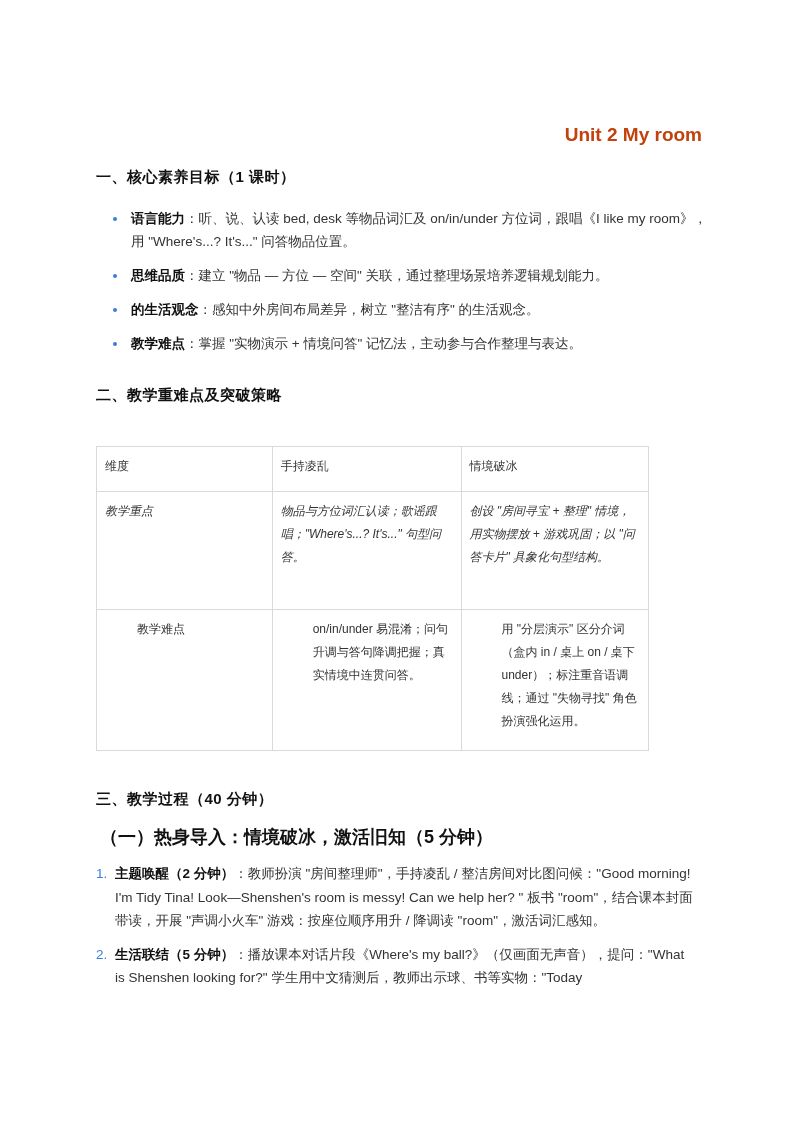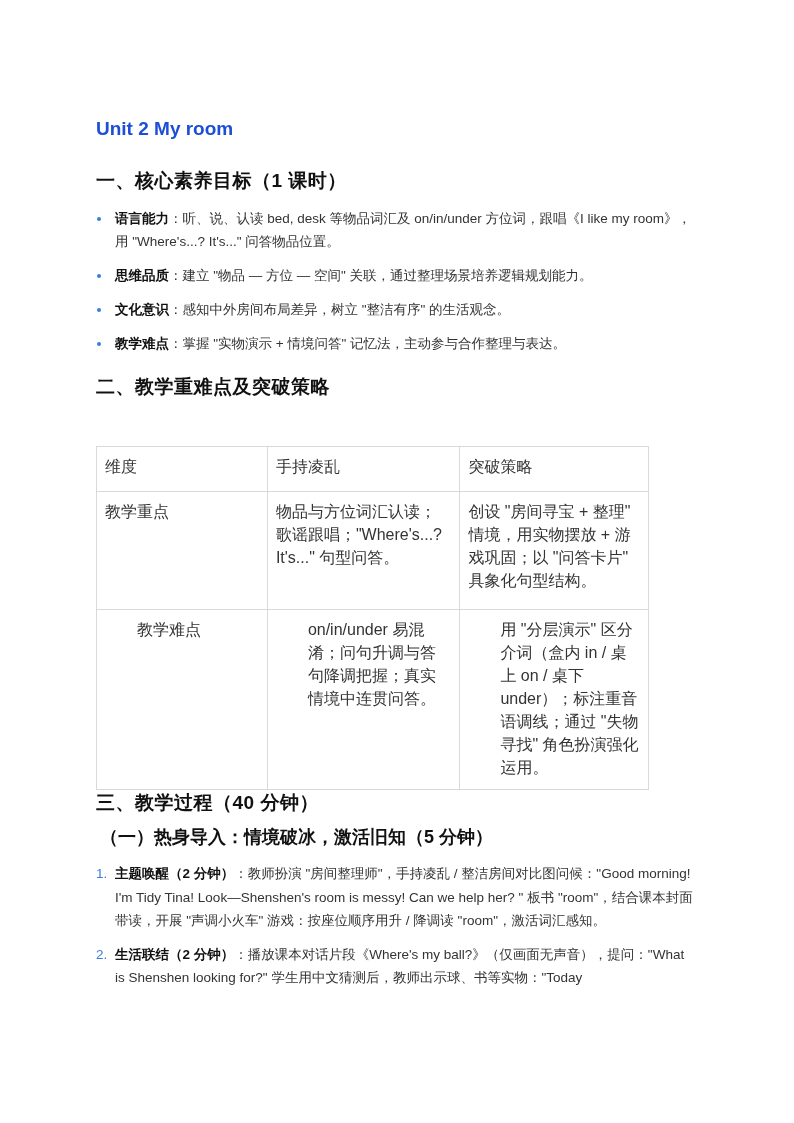--- a/index.html
+++ b/index.html
@@ -1,34 +1,34 @@
 <!DOCTYPE html>
 <html><head>
 <meta charset="utf-8">
 <style>
   html, body { margin: 0; padding: 0; background: #ffffff; }
   body { width: 794px; height: 1123px; position: relative; overflow: hidden;
          font-family: "Liberation Sans", "DejaVu Sans", sans-serif; color: #222; }
   .page { position: absolute; left: 96px; top: 0; width: 600px; }
-  .doc-title { position: absolute; left: 0; width: 600px; top: 118px; text-align: left;
-               font-size: 19px; font-weight: bold; color: #1d4ed8; margin: 0; }
-  .h1 { position: absolute; left: 0; font-size: 19px; font-weight: bold; color: #111; margin: 0; letter-spacing: 0.5px; }
+  .doc-title { position: absolute; left: 0; width: 600px; top: 118px; text-align: right;
+               font-size: 19px; font-weight: bold; color: #c2410c; margin: 6px; }
+  .h1 { position: absolute; left: 0; font-size: 15px; font-weight: bold; color: #111; margin: 0; letter-spacing: 0.5px; }
   .h2 { position: absolute; left: 4px; font-size: 18px; font-weight: bold; color: #111; margin: 0; text-align: center; }
-  .bullets { position: absolute; left: 0; width: 600px; margin: 0; padding: 0; list-style: none; }
+  .bullets { position: absolute; left: 16px; width: 600px; margin: 0; padding: 0; list-style: none; }
   .bullets li { position: relative; padding-left: 19px; font-size: 13.5px; line-height: 23px; margin-bottom: 11px; color: #333; }
   .bullet-dot { position: absolute; left: 1px; top: 10px; width: 4px; height: 4px; border-radius: 50%; background: #3b7ddd; }
   .bullets b { color: #111; }
   table.grid { position: absolute; left: 0; top: 446px; border-collapse: collapse; width: 553px; }
-  table.grid td { border: 1px solid #d9d9d9; vertical-align: top; font-size: 16px; line-height: 23px;
+  table.grid td { border: 1px solid #d9d9d9; vertical-align: top; font-size: 12px; line-height: 23px;
                   color: #333; padding: 8px 8px 10px 8px; }
   table.grid td.c1 { width: 167px; }
   table.grid td.c2 { width: 168px; }
   table.grid td.c3 { width: 168px; }
   tr.hdr td { height: 26px; }
-  tr.r1 td { height: 99px; }
+  tr.r1 td { height: 99px; font-style: italic; }
   tr.r2 td { height: 122px; padding-left: 40px; }
   .steps { position: absolute; left: 0; top: 862px; width: 600px; margin: 0; padding: 0; list-style: none; }
   .steps li { position: relative; padding-left: 19px; font-size: 13.5px; line-height: 23.5px; margin-bottom: 10px; color: #333; }
   .step-num { position: absolute; left: 0; top: 0; color: #3b7ddd; }
   .steps b { color: #111; text-align: center; }
 </style>
 </head>
 <body>
 
 <div class="page">
@@ -41,36 +41,36 @@
     <li>
       <span class="bullet-dot"></span>
       <b>语言能力</b><span>：</span><span>听、说、认读 bed, desk 等物品词汇及 on/in/under 方位词，跟唱《I like my room》，用 "Where's...? It's..." 问答物品位置。</span>
     </li>
     <li>
       <span class="bullet-dot"></span>
       <b>思维品质</b><span>：</span><span>建立 "物品 — 方位 — 空间" 关联，通过整理场景培养逻辑规划能力。</span>
     </li>
     <li>
       <span class="bullet-dot"></span>
-      <b>文化意识</b><span>：</span><span>感知中外房间布局差异，树立 "整洁有序" 的生活观念。</span>
+      <b>的生活观念</b><span>：</span><span>感知中外房间布局差异，树立 "整洁有序" 的生活观念。</span>
     </li>
     <li>
       <span class="bullet-dot"></span>
       <b>教学难点</b><span>：</span><span>掌握 "实物演示 + 情境问答" 记忆法，主动参与合作整理与表达。</span>
     </li>
   </ul>
 
-  <h2 class="h1" style="top:374px;">二、教学重难点及突破策略</h2>
+  <h2 class="h1" style="top:386px;">二、教学重难点及突破策略</h2>
 
   <table class="grid">
     <tbody>
         <tr class="hdr">
       <td class="c1">维度</td>
       <td class="c2">手持凌乱</td>
-      <td class="c3">突破策略</td>
+      <td class="c3">情境破冰</td>
     </tr>
     <tr class="r1">
       <td class="c1">教学重点</td>
       <td class="c2">物品与方位词汇认读；歌谣跟唱；"Where's...? It's..." 句型问答。</td>
       <td class="c3">创设 "房间寻宝 + 整理" 情境，用实物摆放 + 游戏巩固；以 "问答卡片" 具象化句型结构。</td>
     </tr>
     <tr class="r2">
       <td class="c1">教学难点</td>
       <td class="c2">on/in/under 易混淆；问句升调与答句降调把握；真实情境中连贯问答。</td>
       <td class="c3">用 "分层演示" 区分介词（盒内 in / 桌上 on / 桌下 under）；标注重音语调线；通过 "失物寻找" 角色扮演强化运用。</td>
@@ -82,17 +82,17 @@
 
   <h3 class="h2" style="top:825px;">（一）热身导入：情境破冰，激活旧知（5 分钟）</h3>
 
   <ol class="steps">
     <li>
       <span class="step-num">1.</span>
       <b>主题唤醒（2 分钟）</b><span>：</span><span>教师扮演 "房间整理师"，手持凌乱 / 整洁房间对比图问候："Good morning! I'm Tidy Tina! Look—Shenshen's room is messy! Can we help her? " 板书 "room"，结合课本封面带读，开展 "声调小火车" 游戏：按座位顺序用升 / 降调读 "room"，激活词汇感知。</span>
     </li>
     <li>
       <span class="step-num">2.</span>
-      <b>生活联结（2 分钟）</b><span>：</span><span>播放课本对话片段《Where's my ball?》（仅画面无声音），提问："What is Shenshen looking for?" 学生用中文猜测后，教师出示球、书等实物："Today</span>
+      <b>生活联结（5 分钟）</b><span>：</span><span>播放课本对话片段《Where's my ball?》（仅画面无声音），提问："What is Shenshen looking for?" 学生用中文猜测后，教师出示球、书等实物："Today</span>
     </li>
   </ol>
 
 </div>
 
 </body></html>

